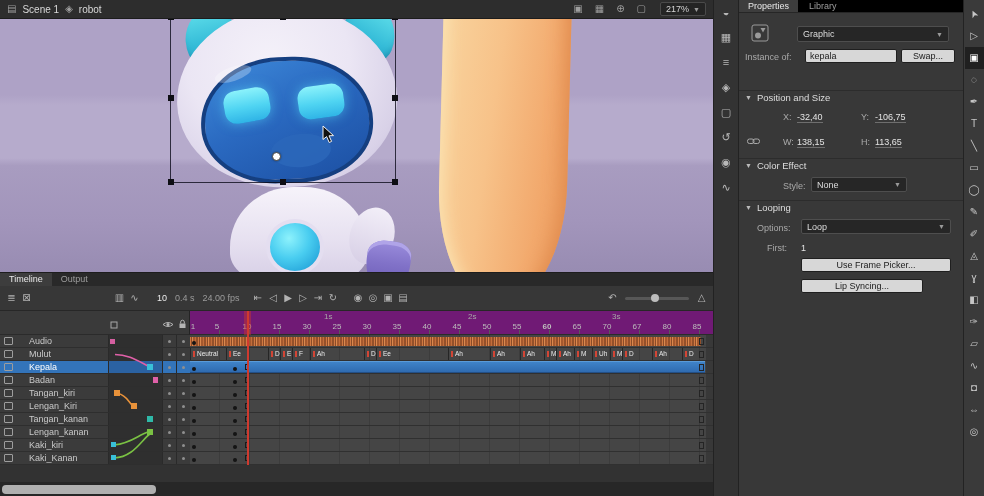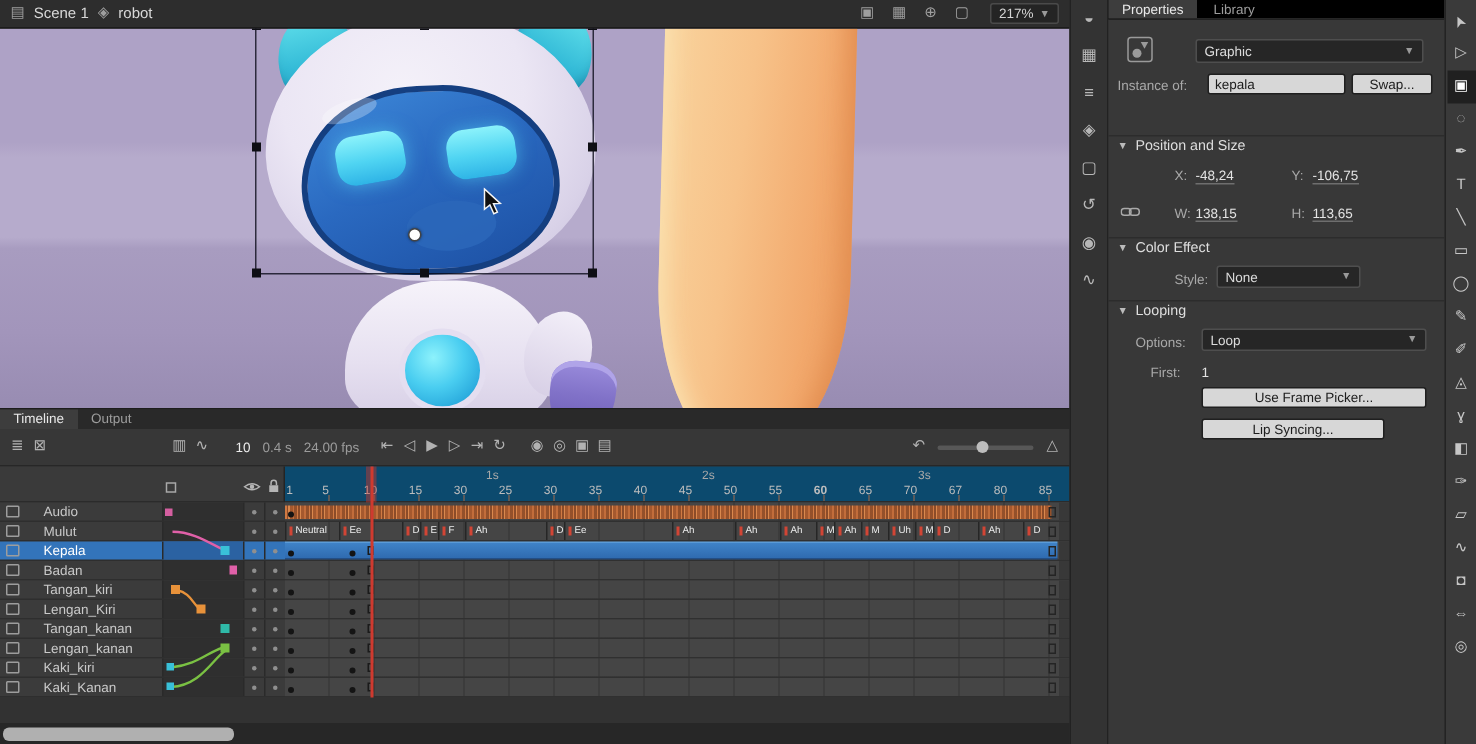--- a/index.html
+++ b/index.html
@@ -78,21 +78,21 @@
   .tnum{color:#ececec;font-size:9px}
   .tdim{color:#9b9b9b;font-size:9px;white-space:nowrap}
   .ml8{margin-left:8px}.ml12{margin-left:12px}.ml80{margin-left:80px}.ml16{margin-left:16px}
   .tl-spacer{flex:1}
   .tl-slider{position:relative;width:64px;height:3px;background:#575757;border-radius:2px;margin:0 6px}
   .tl-slider .thumb{position:absolute;left:26px;top:-3px;width:8px;height:8px;border-radius:50%;background:#bdbdbd}
 
   .tl-ruler-left{position:absolute;left:0;top:38px;width:190px;height:24px;background:#3a3a3a;
     border-bottom:1px solid #2b2b2b;border-right:1px solid #242424}
   .hdr-ic{position:absolute;bottom:3px}
-  .tl-ruler{position:absolute;left:190px;top:38px;width:523px;height:24px;background:#0c4a6e;
+  .tl-ruler{position:absolute;left:190px;top:38px;width:523px;height:24px;background:#701a75;
     border-bottom:1px solid #2b2b2b;overflow:hidden}
   .sec-label{position:absolute;top:1px;color:#a8a8a8;font-size:8px}
   .fnum{position:absolute;top:11px;color:#bdbdbd;font-size:8px;transform:translateX(-50%)}
   .ruler-ticks{position:absolute;left:0;top:19px;width:100%;height:5px;
     background:repeating-linear-gradient(90deg,transparent 0 29px,#5a5a5a 29px 30px)}
 
   .tl-layers{position:absolute;left:0;top:62px;width:190px;height:130px;background:#333}
   .lrow{position:relative;height:13px;border-bottom:1px solid #2e2e2e;display:flex;background:#3b3b3b}
   .lname{width:108px;display:flex;align-items:center;gap:16px;padding-left:4px;color:#c9c9c9;
     font-size:9px;overflow:hidden;white-space:nowrap}
@@ -637,21 +637,21 @@
     <span class="pinput" style="left:66px;top:49px;width:92px;height:14px">
       <span>kepala</span>
     </span>
     <span class="pbtn" style="left:162px;top:49px;width:54px;height:14px">Swap...</span>
 
     <div class="psec" style="top:90px">
       <span class="tri">▼</span>
       <span>Position and Size</span>
     </div>
     <span class="plabel" style="left:44px;top:112px">X:</span>
-    <span class="pvalue" style="left:58px;top:112px">-48,24</span>
+    <span class="pvalue" style="left:58px;top:112px">-32,40</span>
     <span class="plabel" style="left:122px;top:112px">Y:</span>
     <span class="pvalue" style="left:136px;top:112px">-106,75</span>
     <span class="chain">
       <svg width="13" height="10">
           <rect x="0.5" y="3" width="6.5" height="4.5" rx="2" fill="none" stroke="#a9a9a9"></rect>
           <rect x="6" y="3" width="6.5" height="4.5" rx="2" fill="none" stroke="#a9a9a9"></rect>
         </svg>
     </span>
     <span class="plabel" style="left:44px;top:137px">W:</span>
     <span class="pvalue" style="left:58px;top:137px">138,15</span>

